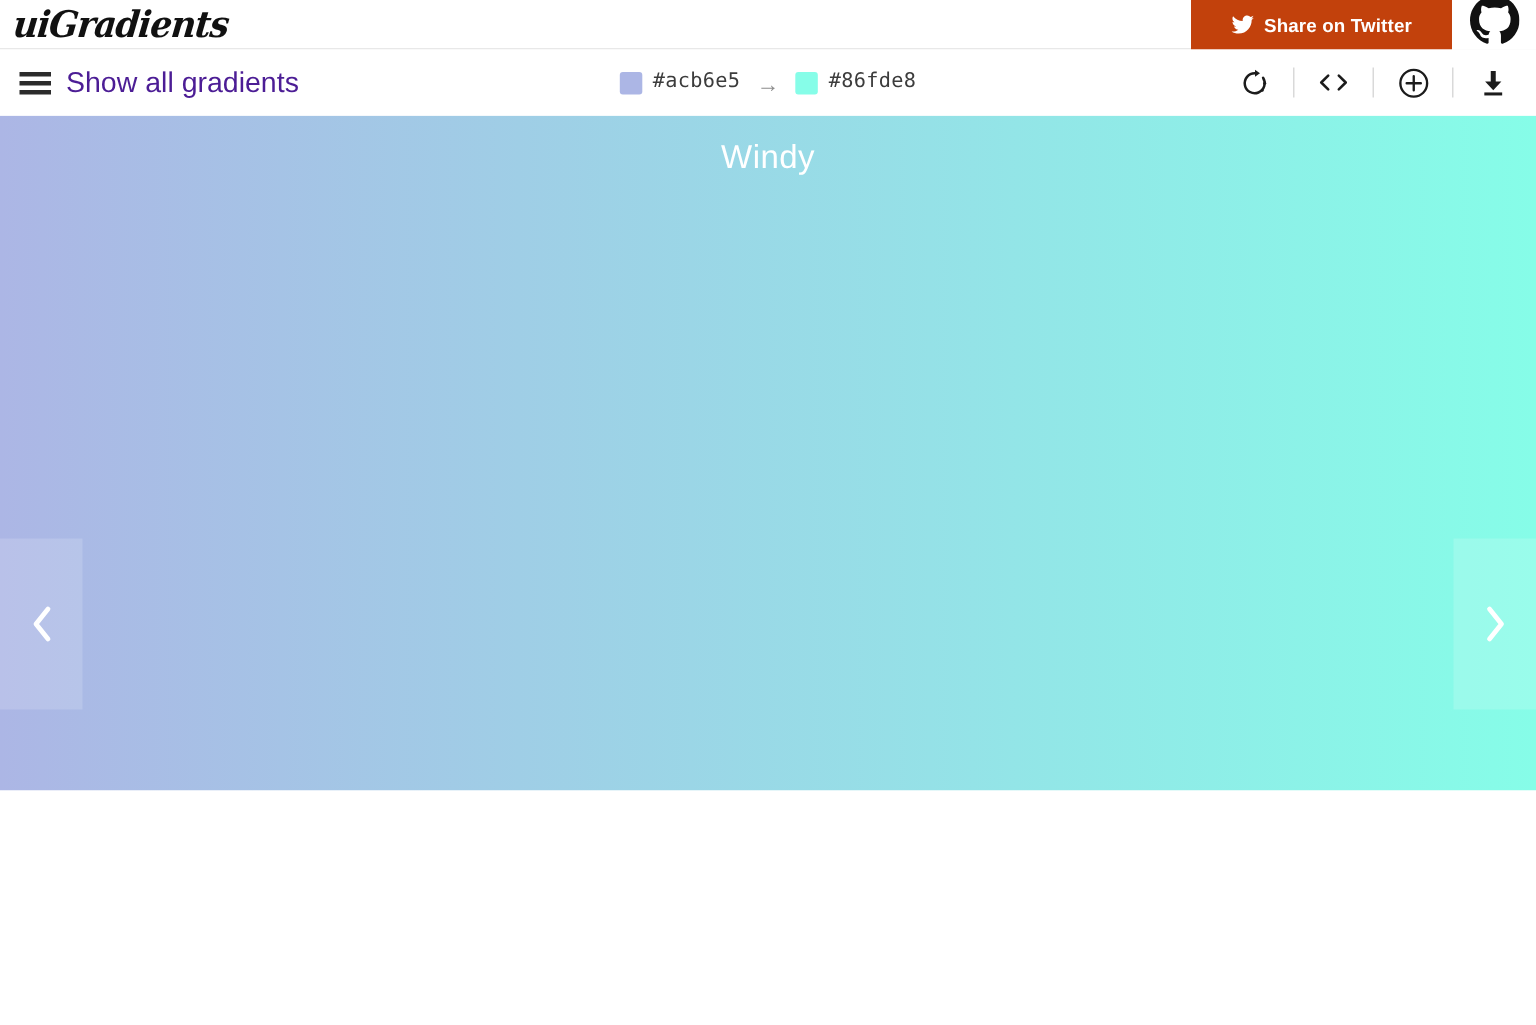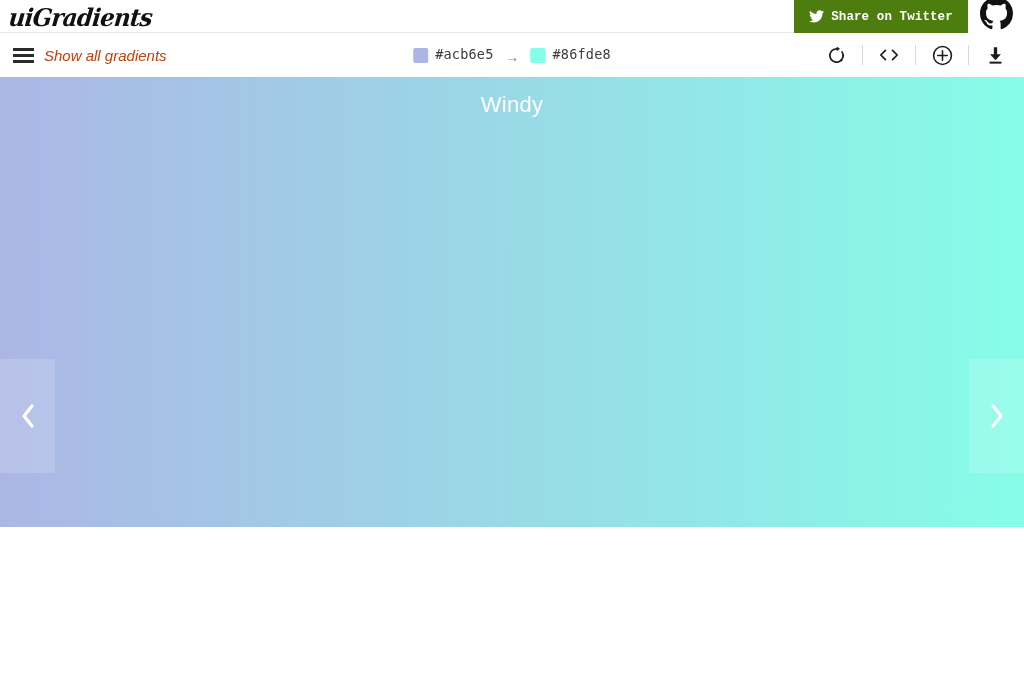--- a/index.html
+++ b/index.html
@@ -118,25 +118,24 @@
   }
   .hamburger span {
     display: block;
     height: 3px;
     width: 100%;
     background: #2b2b2b;
     border-radius: 0;
   }
 
   .show-all-label {
-    font-size: 15px;
-    color: #c2410c;
+    font-size: 19px;
+    color: #4c1d95;
     line-height: 1;
     font-weight: 400;
-    font-style: italic;
   }
 
   
   .colors {
     position: absolute;
     left: 50%;
     transform: translateX(-50%);
     display: flex;
     align-items: center;
     gap: 9px;
@@ -251,21 +250,21 @@
 </style>
 </head>
 <body>
 
 <header class="topbar">
 
   <div class="logo">uiGradients</div>
 
   <div class="share-group">
 
-    <button class="share-btn share-twitter" style="background: #4d7c0f; font-family: Liberation Mono, monospace;">
+    <button class="share-btn share-twitter" style="background: #c2410c;">
       <span>
         <svg width="15" height="13" viewBox="0 0 24 20" aria-hidden="true">
           <path fill="#ffffff" d="M24 2.4c-.9.4-1.8.7-2.8.8 1-.6 1.8-1.6 2.2-2.7-1 .6-2 1-3.1 1.2A4.9 4.9 0 0 0 16.8 0c-2.7 0-4.9 2.2-4.9 4.9 0 .4 0 .8.1 1.1C7.9 5.8 4.2 3.8 1.7.8c-.4.7-.7 1.6-.7 2.5 0 1.7.9 3.2 2.2 4.1-.8 0-1.6-.2-2.2-.6v.1c0 2.4 1.7 4.4 3.9 4.8-.4.1-.8.2-1.3.2-.3 0-.6 0-.9-.1.6 2 2.4 3.4 4.6 3.4-1.7 1.3-3.8 2.1-6.1 2.1-.4 0-.8 0-1.2-.1 2.2 1.4 4.8 2.2 7.5 2.2 9.1 0 14-7.5 14-14v-.6c1-.7 1.8-1.6 2.5-2.6z"></path>
         </svg>
       </span>
       <span>Share on Twitter</span>
     </button>
 
 
     <a class="github-link">

